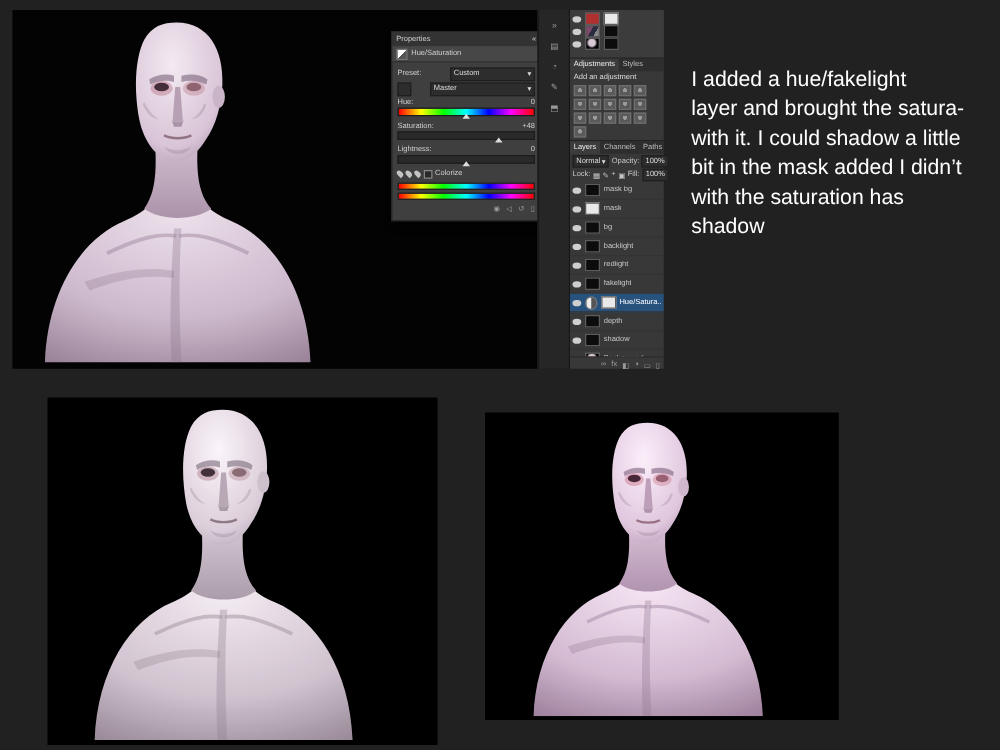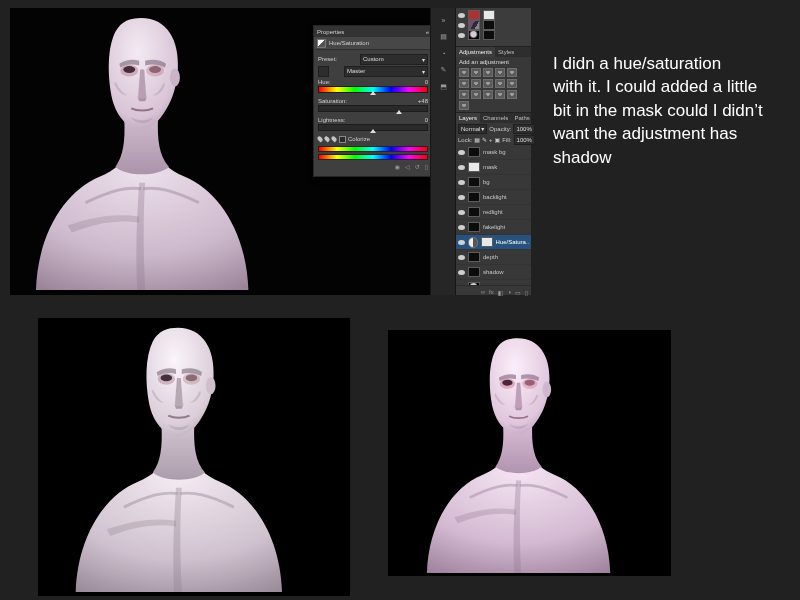--- a/index.html
+++ b/index.html
@@ -339,24 +339,25 @@
         <span>◧</span>
         <span>◑</span>
         <span>▭</span>
         <span>▯</span>
       </div>
     </div>
   </div>
 </div>
 
 <div id="note" class="abs">
-  <div>I didn a hue/saturation</div>
-  <div>with it. I could added a little</div>
-  <div>bit in the mask could I didn’t</div>
-  <div>want the adjustment has</div>
+  <div>I added a hue/fakelight</div>
+  <div>layer and brought the satura-</div>
+  <div>with it. I could shadow a little</div>
+  <div>bit in the mask added I didn’t</div>
+  <div>with the saturation has</div>
   <div>shadow</div>
 </div>
 
 <div id="render-bl" class="abs">
   <svg viewBox="0 0 230 280">
       <use href="#bust"></use>
     </svg>
 </div>
 
 <div id="render-br" class="abs">

